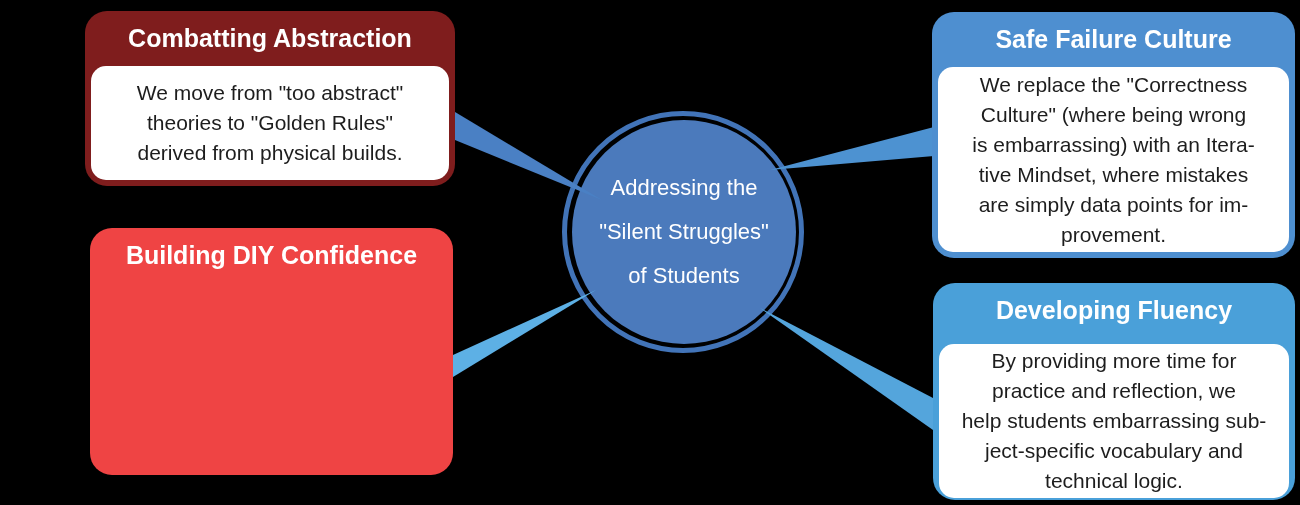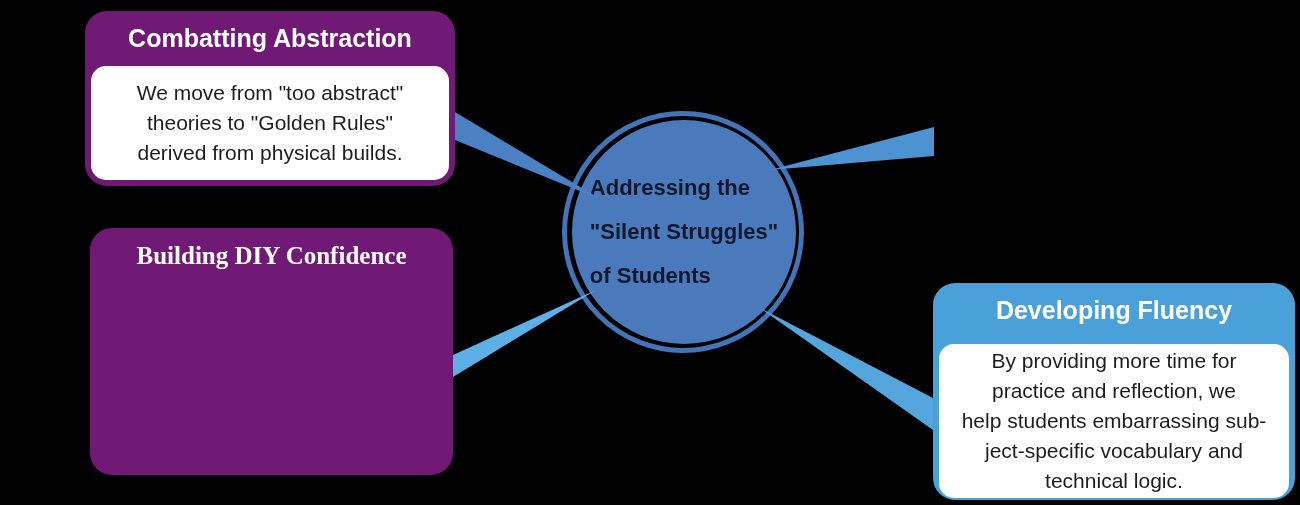--- a/index.html
+++ b/index.html
@@ -25,25 +25,25 @@
   }
   .central-node{
     position:absolute;left:572px;top:120px;
     width:224px;height:224px;
     border-radius:50%;
     background:#4b7abc;
     z-index:1;
     display:flex;align-items:center;justify-content:center;
   }
   .central-label{
-    color:#0f172a;
-    font-weight:700;
+    color:#ffffff;
+    font-weight:400;
     font-size:22px;
     line-height:44px;
-    text-align:left;
+    text-align:center;
     white-space:pre-line;
   }
   
   .node{
     position:absolute;
     border-radius:22px;
     z-index:3;
     display:flex;flex-direction:column;
     box-sizing:border-box;
   }
@@ -87,29 +87,38 @@
 of Students</div>
   </div>
 
   <svg id="connector-layer" viewBox="0 0 1300 505" xmlns="http://www.w3.org/2000/svg">
     <polygon points="455,112 455,140 602,200" style="fill: rgb(74, 128, 196);"></polygon>
     <polygon points="934,127 934,156 770,170" style="fill: rgb(77, 146, 209);"></polygon>
     <polygon points="453,355 453,377 596,290" style="fill: rgb(93, 176, 229);"></polygon>
     <polygon points="933,398 933,430 760,308" style="fill: rgb(84, 165, 220);"></polygon>
   </svg>
 
-  <div class="node" id="node-top-left" style="background-color: #701a75;">
+  <div class="node" id="node-top-left" style="background-color: #7f1d1d;">
     <div class="node-header">Combatting Abstraction</div>
     <div class="node-body">We move from "too abstract"
 theories to "Golden Rules"
 derived from physical builds.</div>
   </div>
 
+  <div class="node" id="node-top-right" style="background-color: rgb(78, 143, 208);">
+    <div class="node-header">Safe Failure Culture</div>
+    <div class="node-body">We replace the "Correctness
+Culture" (where being wrong
+is embarrassing) with an Itera-
+tive Mindset, where mistakes
+are simply data points for im-
+provement.</div>
+  </div>
 
-  <div class="node" id="node-bottom-left" style="background-color: #701a75; font-family: Liberation Serif, serif;">
+  <div class="node" id="node-bottom-left" style="background-color: #ef4444;">
     <div class="node-header">Building DIY Confidence</div>
   </div>
 
   <div class="node" id="node-bottom-right" style="background-color: rgb(74, 160, 217);">
     <div class="node-header">Developing Fluency</div>
     <div class="node-body">By providing more time for
 practice and reflection, we
 help students embarrassing sub-
 ject-specific vocabulary and
 technical logic.</div>

